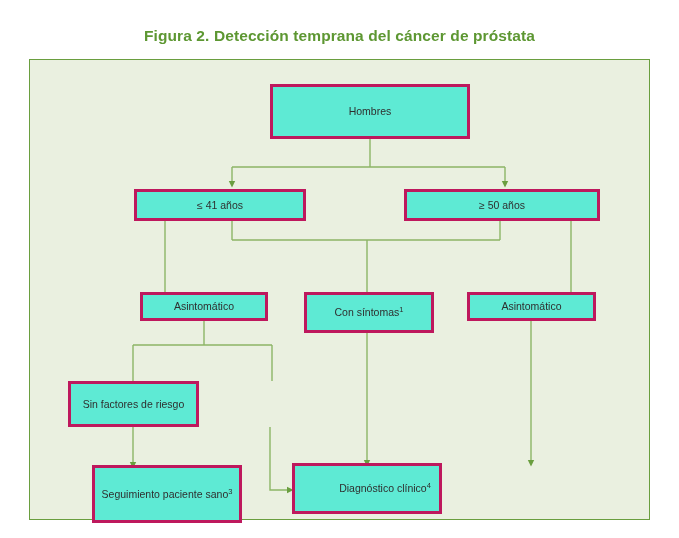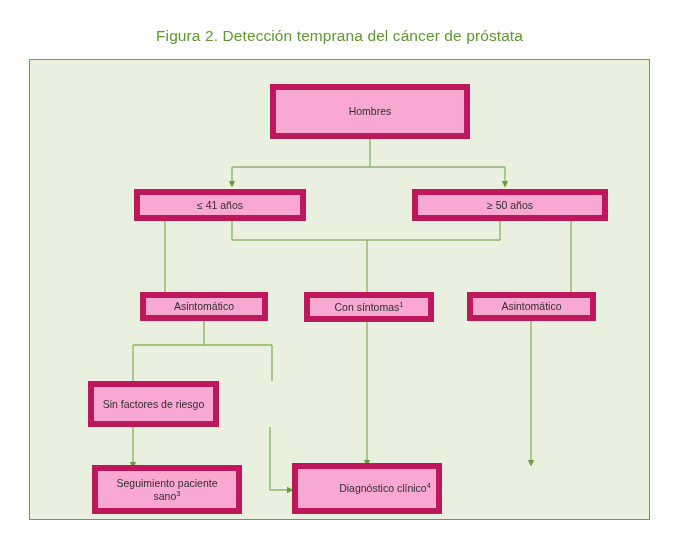--- a/index.html
+++ b/index.html
@@ -21,21 +21,21 @@
   }
 
   
   #figure-title {
     position: absolute;
     left: 0;
     top: 27px;
     width: 679px;
     text-align: center;
     font-size: 15.5px;
-    font-weight: normal;
+    font-weight: bold;
     color: #5d9732;
     letter-spacing: 0.1px;
     white-space: nowrap;
   }
 
   
   #figure-frame {
     position: absolute;
     left: 29px;
     top: 59px;
@@ -53,22 +53,22 @@
     top: 0;
     width: 679px;
     height: 538px;
     pointer-events: none;
   }
 
   
   .node {
     position: absolute;
     box-sizing: border-box;
-    background: #f9a8d4;
-    border: 6px solid #be185d;
+    background: #5eead4;
+    border: 3px solid #be185d;
     display: flex;
     align-items: center;
     justify-content: center;
     text-align: center;
     color: #2f2f2f;
     font-size: 10.5px;
     line-height: 1.2;
     padding: 2px 4px;
   }
   .node-label {
@@ -128,42 +128,42 @@
   </svg>
 
   <div class="node" style="left:270px; top:84px; width:200px; height:55px;">
     <span class="node-label">Hombres</span>
   </div>
 
   <div class="node" style="left:134px; top:189px; width:172px; height:32px;">
     <span class="node-label">≤ 41 años</span>
   </div>
 
-  <div class="node" style="left:404px; top:189px; width:196px; height:32px;margin-left:8px;">
+  <div class="node" style="left:404px; top:189px; width:196px; height:32px;">
     <span class="node-label">≥ 50 años</span>
   </div>
 
   <div class="node" style="left:140px; top:292px; width:128px; height:29px;">
     <span class="node-label">Asintomático</span>
   </div>
 
-  <div class="node" style="left:304px; top:292px; width:130px; height:30px;">
+  <div class="node" style="left:304px; top:292px; width:130px; height:41px;">
     <span class="node-label"><span>Con síntomas</span><sup>1</sup></span>
   </div>
 
   <div class="node" style="left:467px; top:292px; width:129px; height:29px;">
     <span class="node-label">Asintomático</span>
   </div>
 
-  <div class="node" style="left:68px; top:381px; width:131px; height:46px;margin-left:20px;">
+  <div class="node" style="left:68px; top:381px; width:131px; height:46px;">
     <span class="node-label">Sin factores de riesgo</span>
   </div>
 
 
-  <div class="node" style="left:92px; top:465px; width:150px; height:49px;">
+  <div class="node" style="left:92px; top:465px; width:150px; height:58px;">
     <span class="node-label"><span>Seguimiento paciente sano</span><sup>3</sup></span>
   </div>
 
   <div class="node" style="left:292px; top:463px; width:150px; height:51px;padding-left:40px;">
     <span class="node-label"><span>Diagnóstico clínico</span><sup>4</sup></span>
   </div>
 
 
 </div>
 

